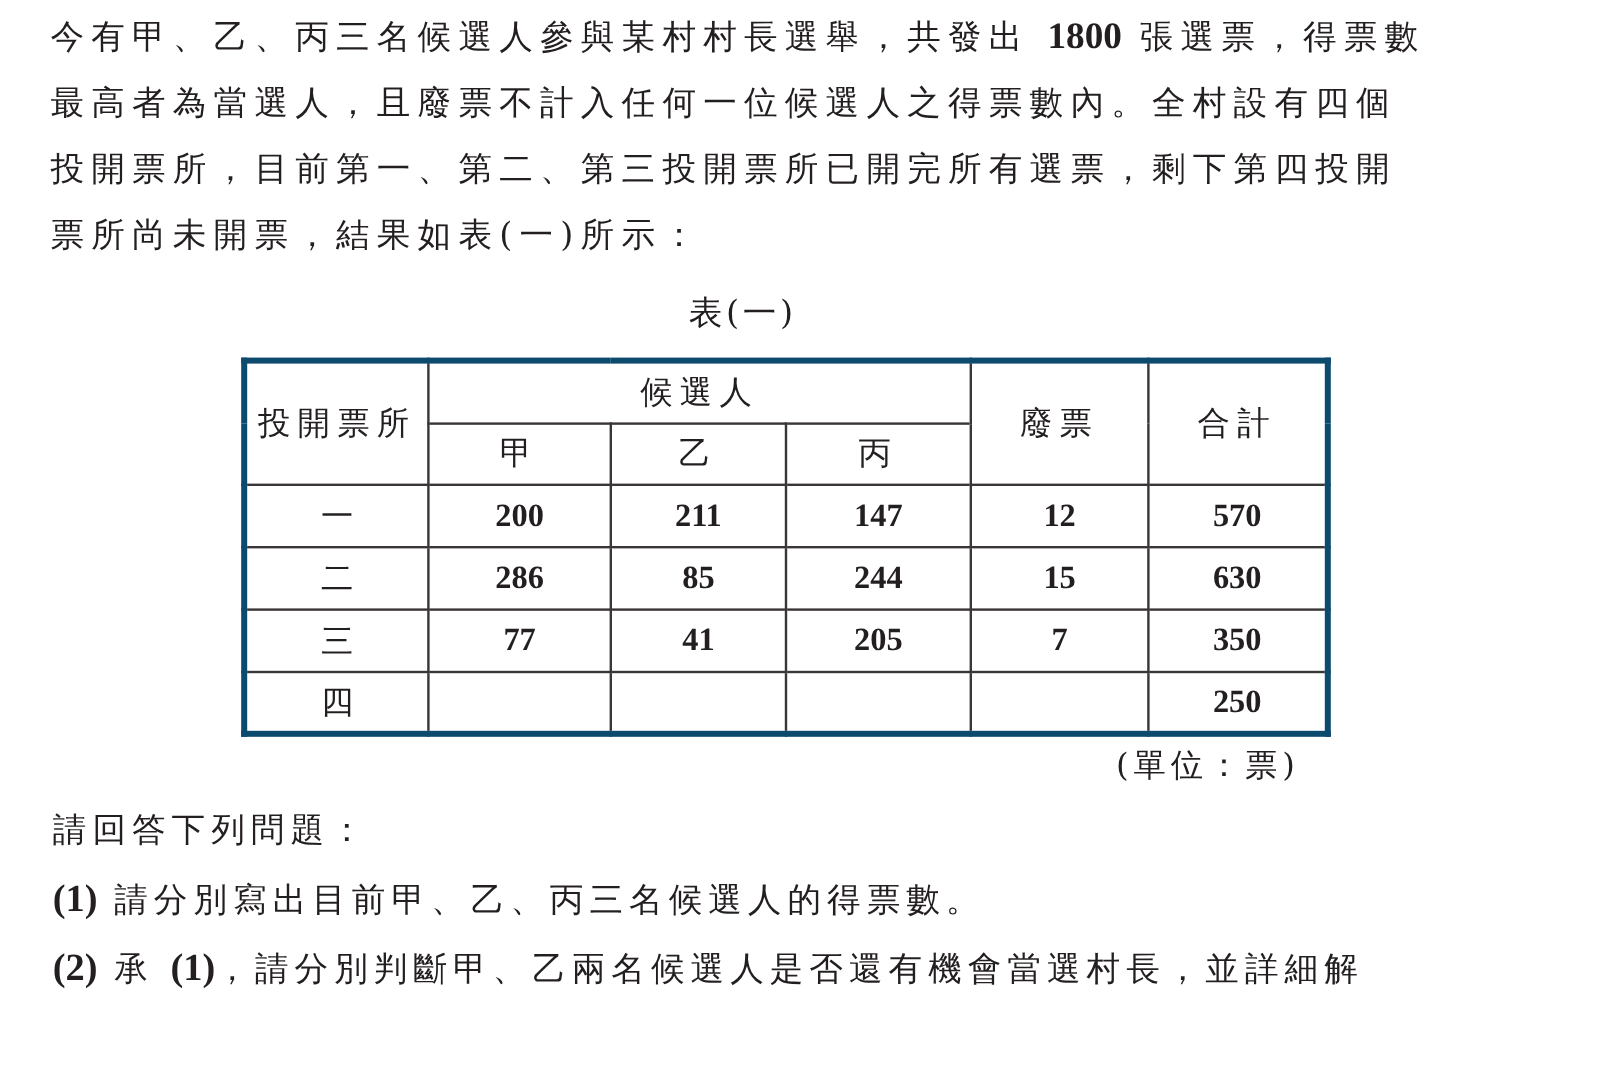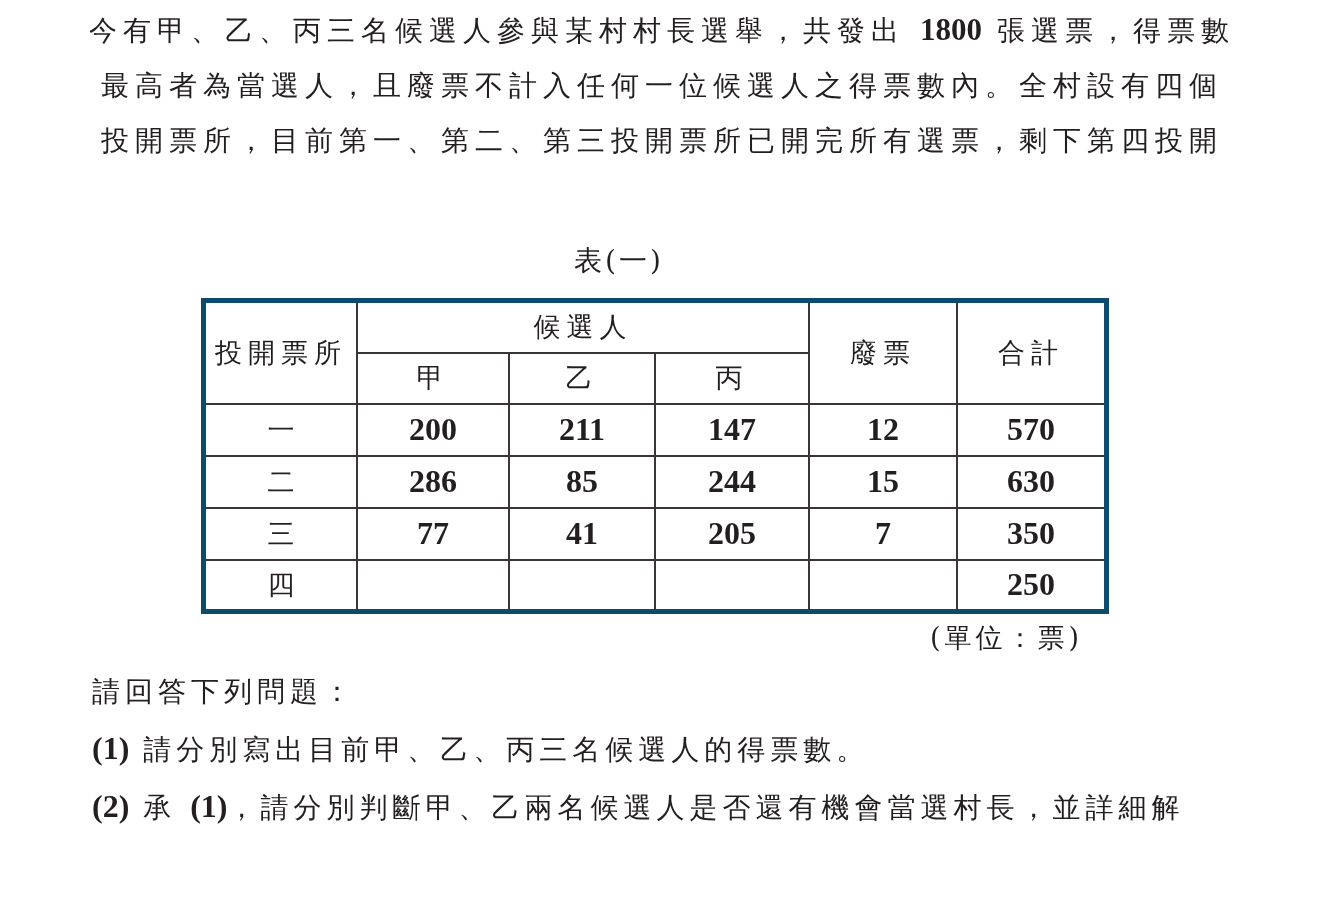--- a/index.html
+++ b/index.html
@@ -5,56 +5,56 @@
   html, body { margin: 0; padding: 0; background: #ffffff; }
   body {
     width: 1338px; height: 902px; position: relative; overflow: hidden;
     font-family: "DejaVu Serif", "Liberation Serif", serif;
     color: #231f20;
   }
   .para {
     position: absolute; left: 42px; top: 2px; width: 1240px;
     font-size: 28px; line-height: 55px; letter-spacing: 6px;
     margin: 0;
-    text-align: center;
   }
   .para .line { display: block; white-space: nowrap; }
   .num { font-family: "Liberation Serif", serif; font-weight: bold; letter-spacing: 0; font-size: 31px; }
   .caption-wrap { position:absolute; left:574px; top:242px; font-size:28px; letter-spacing:3px;text-align:center; }
   table.votes {
     position: absolute; left: 201px; top: 298px;
     border-collapse: collapse; border: 5px solid #0c4a6e;
   }
   table.votes td, table.votes th {
     border: 2px solid #3a3536; text-align: center; padding: 0;
     font-weight: normal;
   }
   table.votes th { font-size: 27px; letter-spacing: 6px; }
   table.votes td.n {
-    font-family: "Liberation Serif", serif; font-weight: bold; font-size: 32px; letter-spacing: 0;
+    font-family: "Liberation Serif", serif; font-weight: bold; font-size: 27px; letter-spacing: 0;
   }
   table.votes td.s { font-size: 27px; }
   .hr-sub { border-bottom: 1px solid #777 !important; }
   .unit {
     position: absolute; left: 930px; top: 620px; font-size: 27px; letter-spacing: 4px;
   }
   .questions {
-    position: absolute; left: 44px; top: 664px; font-size: 28px; letter-spacing: 5px; line-height: 56px; margin-left: 48px;
+    position: absolute; left: 44px; top: 664px; font-size: 28px; letter-spacing: 5px; line-height: 56px;
   }
   .questions .line { display:block; white-space: nowrap; }
   .qnum { font-family: "Liberation Serif", serif; font-weight: bold; font-size: 32px; letter-spacing: 0; }
   .indent { padding-left: 58px; }
 </style>
 </head>
 <body>
 
 <div class="para">
   <span class="line"><span>今有甲、乙、丙三名候選人參與某村村長選舉，共發出 </span><span class="num">1800</span><span> 張選票，得票數</span></span>
   <span class="line">最高者為當選人，且廢票不計入任何一位候選人之得票數內。全村設有四個</span>
   <span class="line">投開票所，目前第一、第二、第三投開票所已開完所有選票，剩下第四投開</span>
+  <span class="line">票所尚未開票，結果如表(一)所示：</span>
 </div>
 
 <div class="caption-wrap">表(一)</div>
 
 <table class="votes">
   <tbody>
       <tr style="height:52px">
     <th rowspan="2" style="width:150px">投開票所</th>
     <th colspan="3" class="hr-sub">候選人</th>
     <th rowspan="2" style="width:146px">廢票</th>

